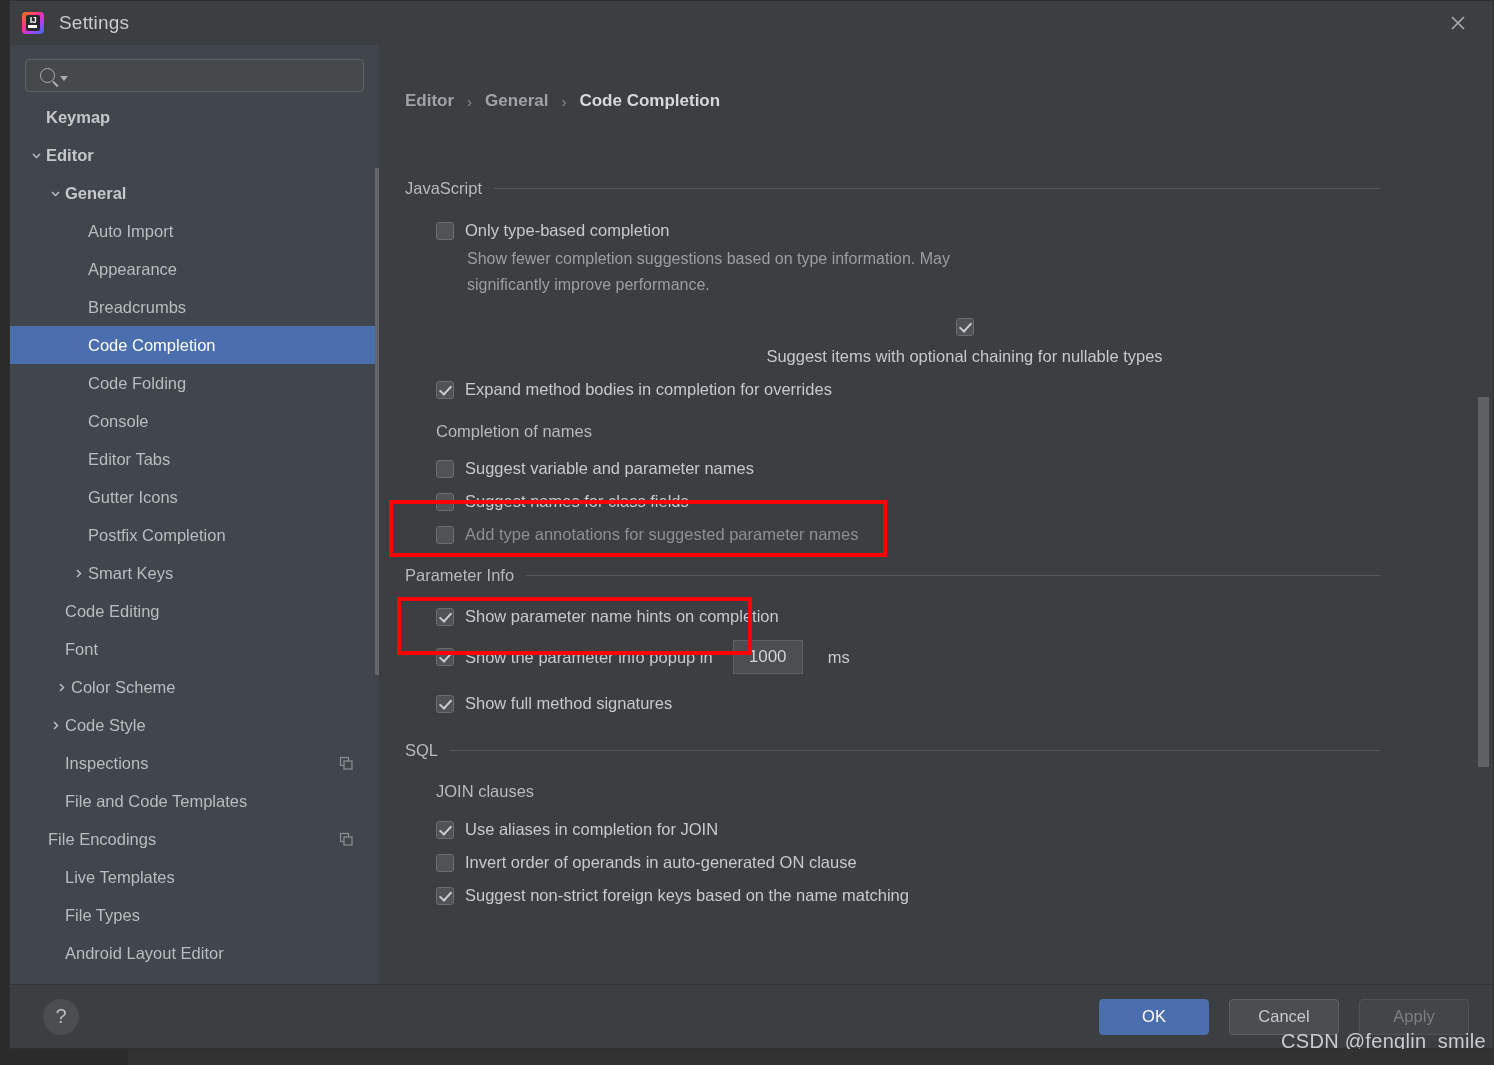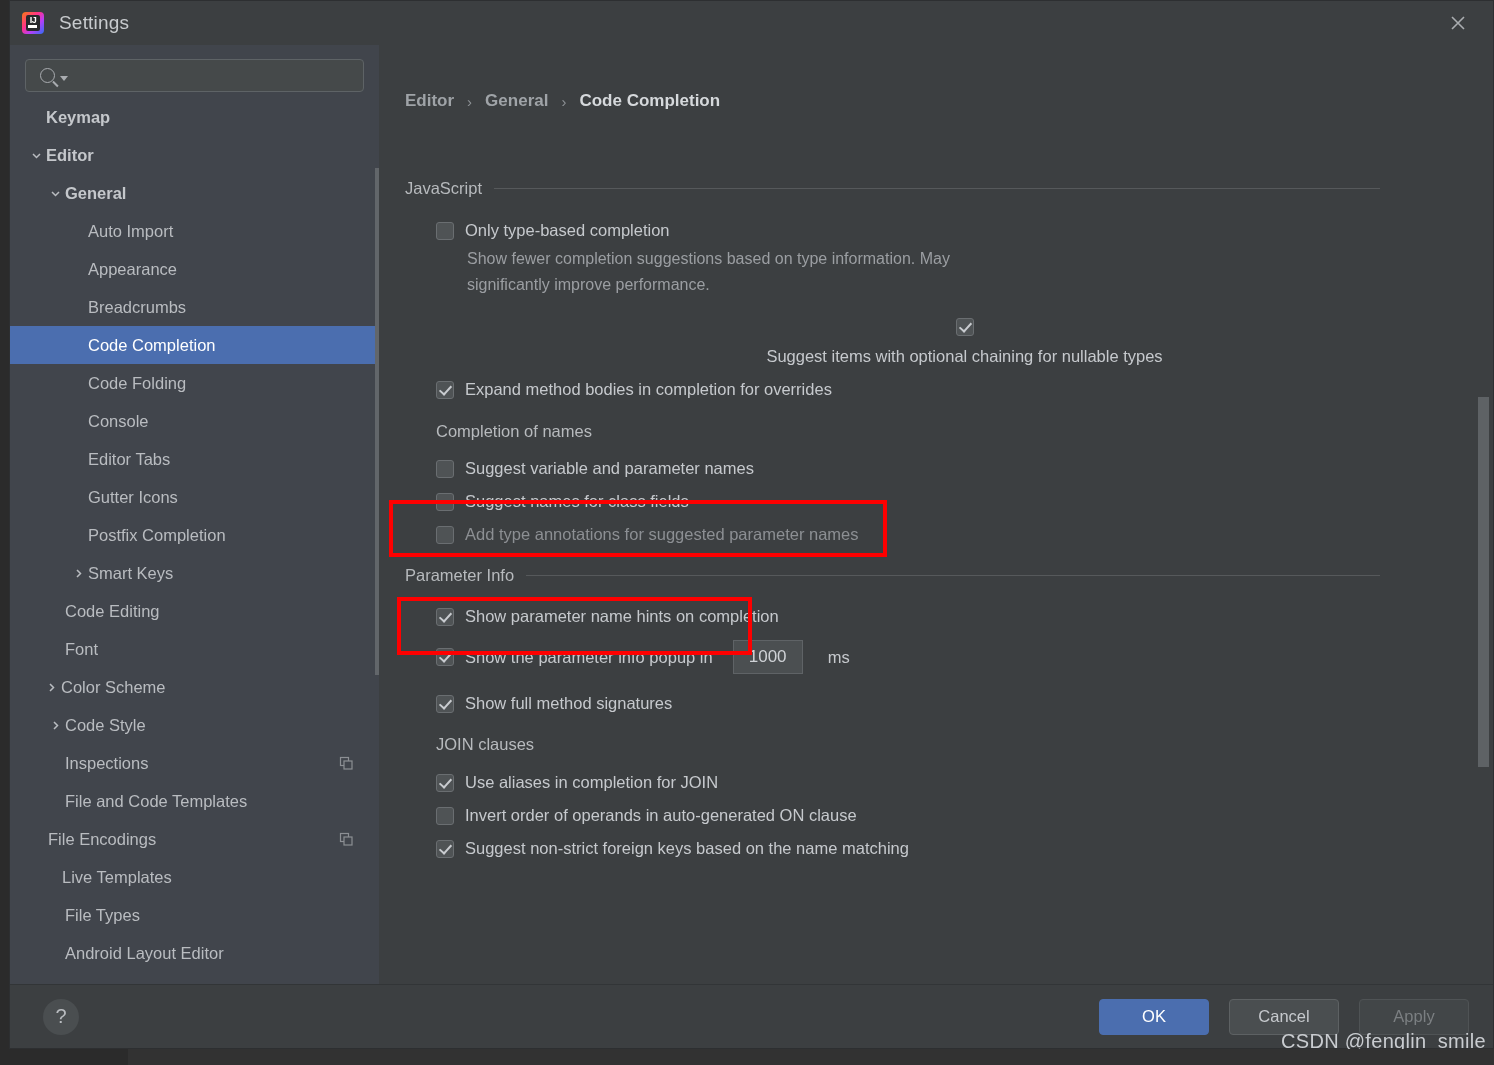--- a/index.html
+++ b/index.html
@@ -287,21 +287,21 @@
               <span class="lbl">Smart Keys</span>
             </div>
             <div class="tree-item" style="padding-left: 35px;">
               <span class="twisty"></span>
               <span class="lbl">Code Editing</span>
             </div>
             <div class="tree-item" style="padding-left: 35px;">
               <span class="twisty"></span>
               <span class="lbl">Font</span>
             </div>
-            <div class="tree-item" style="padding-left: 31px;">
+            <div class="tree-item" style="padding-left: 41px;">
               <span class="twisty">
                 <svg width="13" height="13" viewBox="0 0 13 13">
                   <path d="M5 3 L8.5 6.5 L5 10" stroke="#b9bcc0" stroke-width="1.5" fill="none"></path>
                 </svg>
               </span>
               <span class="lbl">Color Scheme</span>
             </div>
             <div class="tree-item" style="padding-left: 35px;">
               <span class="twisty">
                 <svg width="13" height="13" viewBox="0 0 13 13">
@@ -327,21 +327,21 @@
             <div class="tree-item" style="padding-left: 18px;">
               <span class="twisty"></span>
               <span class="lbl">File Encodings</span>
               <span class="copyglyph">
                 <svg width="15" height="15" viewBox="0 0 15 15">
                   <rect x="1.5" y="1.5" width="8" height="8" stroke="#a9acb0" fill="none" stroke-width="1.2"></rect>
                   <rect x="5" y="5" width="8" height="8" stroke="#a9acb0" fill="#41454c" stroke-width="1.2"></rect>
                 </svg>
               </span>
             </div>
-            <div class="tree-item" style="padding-left: 20px; margin-left: 12px;">
+            <div class="tree-item" style="padding-left: 35px;">
               <span class="twisty"></span>
               <span class="lbl">Live Templates</span>
             </div>
             <div class="tree-item" style="padding-left: 35px;">
               <span class="twisty"></span>
               <span class="lbl">File Types</span>
             </div>
             <div class="tree-item" style="padding-left: 35px;">
               <span class="twisty"></span>
               <span class="lbl">Android Layout Editor</span>
@@ -421,20 +421,24 @@
             <span class="clabel">Show the parameter info popup in</span>
             <span class="numfield">1000</span>
             <span class="unit">ms</span>
           </div>
 
           <div class="crow" style="margin-top:20px;">
             <span class="cbx on"></span>
             <span class="clabel">Show full method signatures</span>
           </div>
 
+          <div class="group-head" style="margin-top:28px;">
+            <span>SQL</span>
+            <span class="rule"></span>
+          </div>
 
           <div class="sub-head" style="margin-top:22px;">JOIN clauses</div>
 
           <div class="crow" style="margin-top:19px;">
             <span class="cbx on"></span>
             <span class="clabel">Use aliases in completion for JOIN</span>
           </div>
           <div class="crow" style="margin-top:14px;">
             <span class="cbx"></span>
             <span class="clabel">Invert order of operands in auto-generated ON clause</span>

